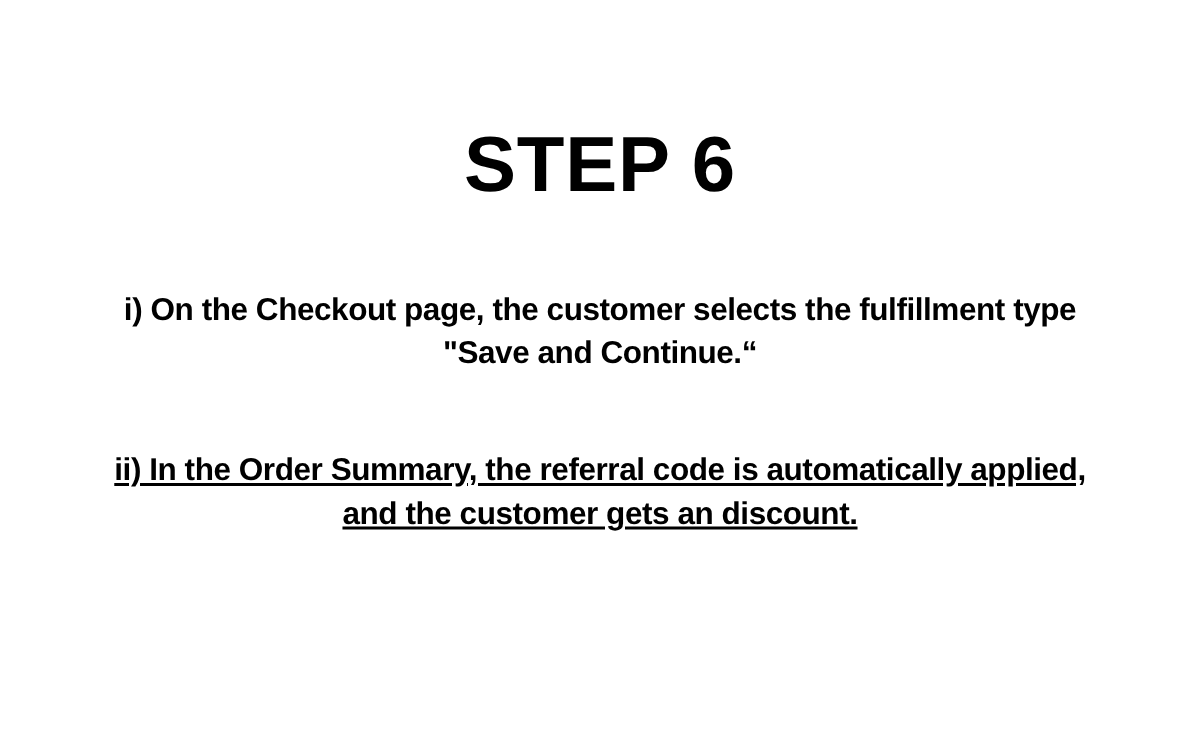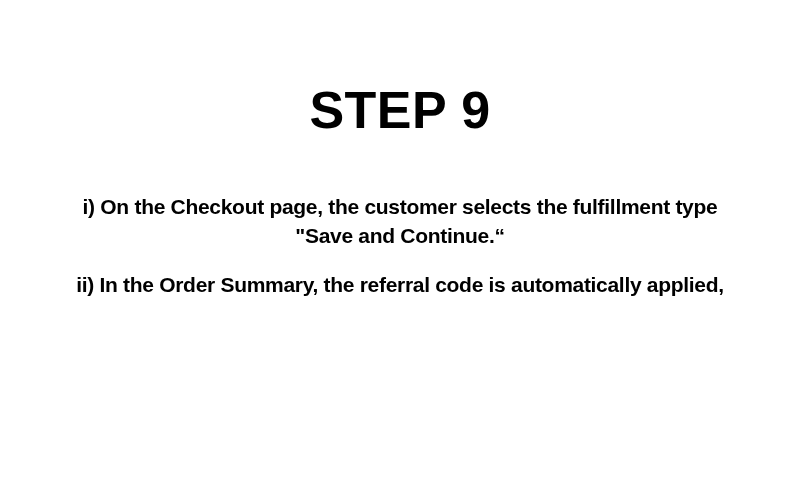--- a/index.html
+++ b/index.html
@@ -29,34 +29,36 @@
     letter-spacing: 0.5px;
   }
   .para {
     margin: 56px 0 0 0;
     font-size: 21px;
     line-height: 29px;
     font-weight: bold;
     letter-spacing: -0.3px;
   }
   .para-2 {
-    margin-top: 20px;
+    margin-top: 49px;
+    text-decoration: underline;
   }
   .line {
     display: block;
     white-space: nowrap;
   }
 </style>
 </head>
 <body style="background: rgb(255, 255, 255);">
 
 <div class="slide" style="color: rgb(0, 0, 0);">
-  <h1 class="title">STEP 9</h1>
+  <h1 class="title">STEP 6</h1>
 
   <p class="para">
     <span class="line">i) On the Checkout page, the customer selects the fulfillment type</span>
     <span class="line">"Save and Continue.“</span>
   </p>
 
   <p class="para para-2">
     <span class="line">ii) In the Order Summary, the referral code is automatically applied,</span>
+    <span class="line">and the customer gets an discount.</span>
   </p>
 </div>
 
 </body></html>

